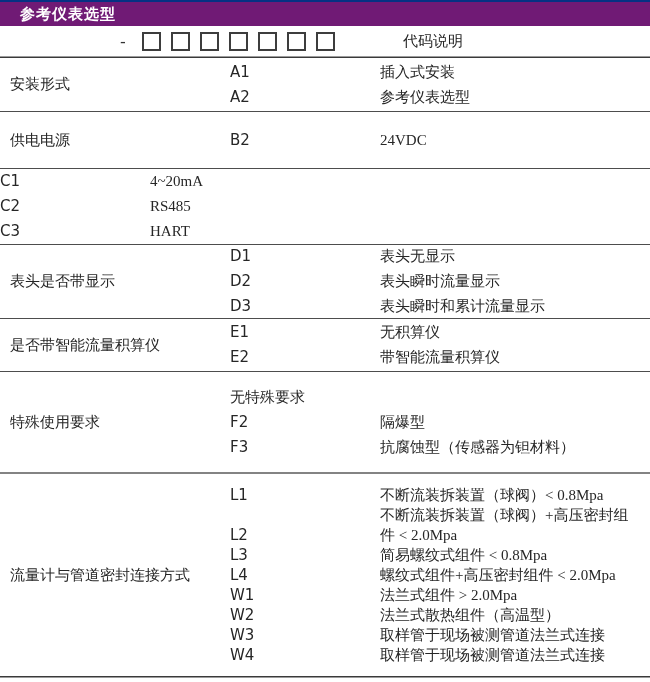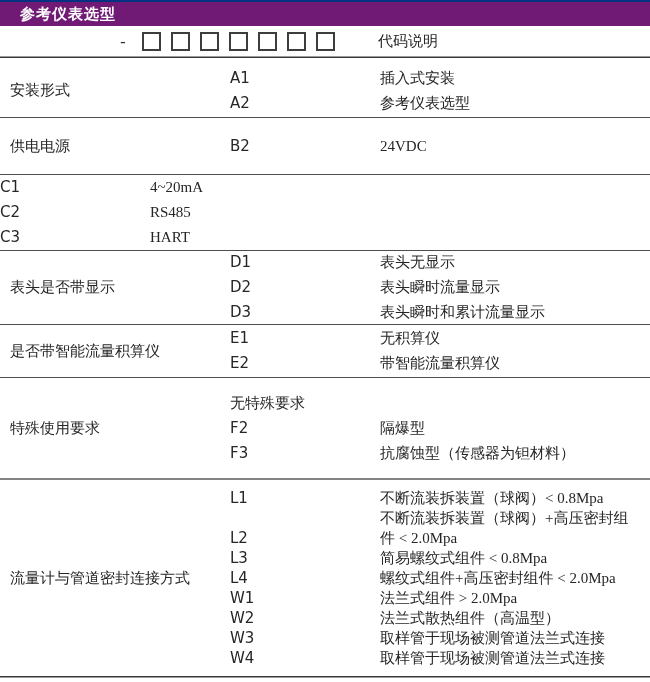--- a/index.html
+++ b/index.html
@@ -10,21 +10,21 @@
   
   .title-bar{flex:0 0 26px;background:#701a75;border-top:2px solid #063183;
              box-sizing:border-box;display:flex;align-items:center;padding-left:20px;}
   .title-bar .title{color:#fff;font-weight:bold;font-size:15px;letter-spacing:1px;}
 
   
   .code-row{flex:0 0 30px;display:flex;align-items:center;padding-left:118px;box-sizing:border-box;}
   .dash{width:10px;text-align:center;color:#333;font-size:16px;}
   .boxes{display:flex;gap:10px;margin-left:14px;}
   .box{width:19px;height:19px;box-sizing:border-box;border:2px solid #3d3d3d;background:#fff;}
-  .legend{margin-left:43px;color:#262626;}
+  .legend{margin-left:68px;color:#262626;}
 
   
   .sep-strong-top{flex:0 0 2px;background:linear-gradient(#9b9b9b 50%,#3a3a3a 50%);}
   .sep-strong-bottom{flex:0 0 2px;background:linear-gradient(#3a3a3a 50%,#9b9b9b 50%);}
   .bottom-pad{flex:0 0 4px;}
 
   
   .section{display:flex;box-sizing:border-box;overflow:hidden;}
   .section.sep-thin{border-top:1px solid #4d4d4d;}
   .section.sep-gray{border-top:2px solid #838383;}
@@ -53,21 +53,21 @@
         <span class="box"></span>
         <span class="box"></span>
         <span class="box"></span>
         <span class="box"></span>
       </div>
     <span class="legend">代码说明</span>
   </div>
 
   <div class="sep-strong-top"></div>
 
-  <div id="sections" style="display: flex; flex-direction: column; flex: 1 1 auto; margin-top: 6px;">
+  <div id="sections" style="display: flex; flex-direction: column; flex: 1 1 auto;">
       <div class="section" style="flex: 0 0 53px;">
         <div class="label-cell">
           <span>安装形式</span>
         </div>
         <div class="items">
           <div class="item">
             <span class="code">A1</span>
             <span class="desc">插入式安装</span>
           </div>
           <div class="item">

